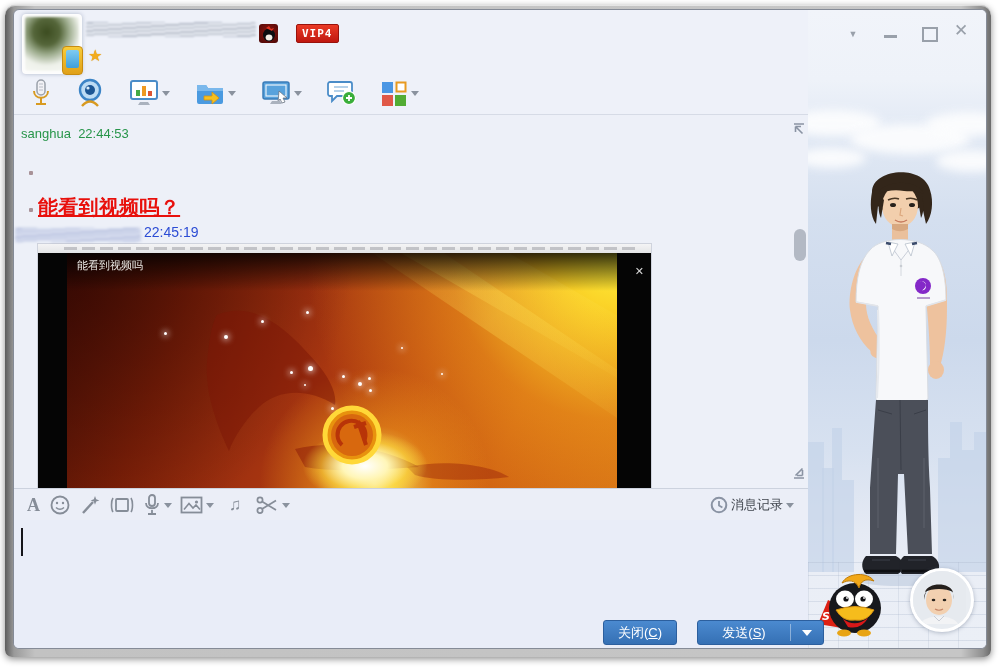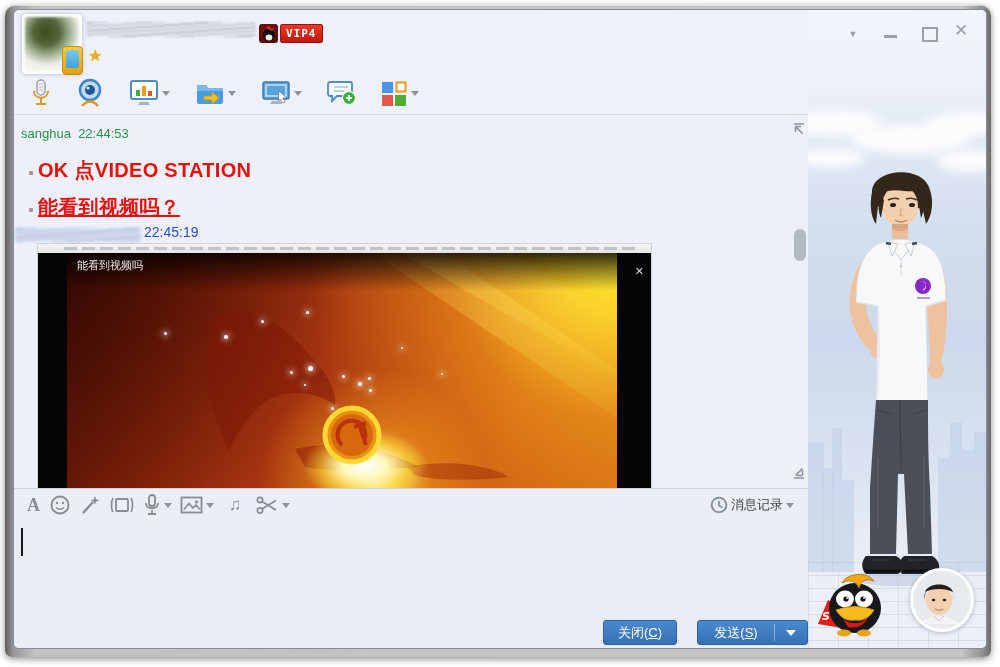--- a/index.html
+++ b/index.html
@@ -17,21 +17,21 @@
     box-shadow:0 0 4px rgba(60,80,120,.35);}
   .avatar-img{position:absolute;inset:1px;border-radius:2px;filter:blur(1px);
     background:radial-gradient(circle at 40% 28%,#3c4c20 0%,#55663a 26%,#9cab8c 44%,#eef1ea 66%,#fafbf8 100%);}
   .phone-badge{position:absolute;right:-3px;bottom:-3px;width:19px;height:27px;border-radius:4px;
     background:linear-gradient(#f8cc3a,#e0a018);border:1px solid #c88c10;}
   .phone-screen{position:absolute;left:3px;right:3px;top:3px;bottom:6px;background:linear-gradient(#7ecbf2,#3f9fdc);border-radius:2px;}
   .name-blur{left:72px;top:12px;width:170px;height:15px;border-radius:2px;filter:blur(1.3px);
     background:repeating-linear-gradient(176deg,#b6bdc9 0 2px,#e9edf4 2px 4px,#c2c8d3 4px 6px,#eef1f8 6px 8px);}
   .vip-pack{left:245px;top:14px;display:flex;align-items:center;}
   .vip-penguin{width:19px;height:19px;border-radius:3px;background:radial-gradient(circle at 50% 40%,#8c1410,#4a0806);position:relative;}
-  .vip-label{margin-left:2px;background:linear-gradient(#ea3a26,#c01810);color:#fff;font:bold 11px/15px "DejaVu Sans Mono",monospace;
+  .vip-label{margin-left:18px;background:linear-gradient(#ea3a26,#c01810);color:#fff;font:bold 11px/15px "DejaVu Sans Mono",monospace;
     padding:1px 5px;border-radius:2px;letter-spacing:1px;border:1px solid #9a120c;}
   .fav-star{left:74px;top:36px;color:#f2ac1e;font-size:16px;text-shadow:0 0 1px #c88a10;}
   .wctl{color:#99a0aa;text-align:center;cursor:default;}
   .ctrl-menu{left:829px;top:16px;width:20px;height:16px;font-size:9px;line-height:16px;}
   .ctrl-min{left:866px;top:16px;width:22px;height:16px;}
   .ctrl-min i{position:absolute;left:4px;top:9px;width:13px;height:3px;background:#99a0aa;}
   .ctrl-max{left:904px;top:14px;width:22px;height:18px;}
   .ctrl-max i{position:absolute;left:4px;top:3px;width:12px;height:11px;border:2px solid #99a0aa;}
   .ctrl-close{left:936px;top:10px;width:22px;height:22px;font-size:17px;line-height:22px;}
   
@@ -81,21 +81,21 @@
   .spacer{flex:1;}
   .history{display:flex;align-items:center;gap:3px;margin-right:14px;color:#3f444d;font-size:13px;}
   
   .input-area{left:0;top:510px;width:794px;height:92px;background:#e9edf8;}
   .caret-line{position:absolute;left:7px;top:8px;width:2px;height:28px;background:#15151a;}
   .footer{left:0;top:602px;width:794px;height:36px;background:#e9edf8;}
   .btn{position:absolute;top:8px;height:25px;box-sizing:border-box;border:1px solid #2c5f9e;border-radius:3px;
     background:linear-gradient(#4b8ad0,#3570b4);color:#fff;font-size:13px;display:flex;align-items:center;justify-content:center;}
   .btn .u{text-decoration:underline;}
   .btn-close{left:589px;width:74px;}
-  .btn-send{left:683px;width:111px;padding:0;}
+  .btn-send{left:683px;width:127px;padding:0;}
   .send-main{flex:1;display:flex;align-items:center;justify-content:center;height:100%;}
   .send-sep{width:1px;height:17px;background:rgba(255,255,255,.4);}
   .send-arrow{width:32px;display:flex;align-items:center;justify-content:center;height:100%;}
   .send-arrow i{width:0;height:0;border:5px solid transparent;border-top:6px solid #fff;margin-top:5px;}
   
   .qpanel{left:794px;top:0;width:178px;height:638px;overflow:hidden;
     background:linear-gradient(180deg,#f1f4fa 0,#eef2f9 70px,#e3eaf5 115px,#d4dfef 210px,#ccd9ec 330px,#d7e1f0 440px,#e5eaf4 520px,#eaeef6 560px,#ebeff6 100%);}
   .cloud{position:absolute;background:#fff;border-radius:50%;filter:blur(5px);opacity:.85;}
   .bld{position:absolute;background:#c3d2e8;opacity:.65;}
   .bricks{position:absolute;left:0;bottom:0;width:100%;height:86px;opacity:.8;
@@ -290,21 +290,20 @@
       <i class="caret"></i>
     </div>
   </div>
 
   <div class="abs chat">
     <div class="abs m-head m1-head">
       <span>sanghua</span>&nbsp;
       <span>22:44:53</span>
     </div>
     <div class="abs bullet" style="left:15px;top:56px;"></div>
-    <div class="abs redline" style="left:24px;top:42px;">OK 点VIDEO STATION</div>
     <div class="abs bullet" style="left:15px;top:93px;"></div>
     <div class="abs redline" style="left:24px;top:79px;text-decoration:underline;">能看到视频吗？</div>
     <div class="abs m2-blur"></div>
     <div class="abs m2-time">22:45:19</div>
 
     <div class="abs chat-image">
       <div class="bbar">
             <div class="burl"></div>
           </div>
       <div class="player">

